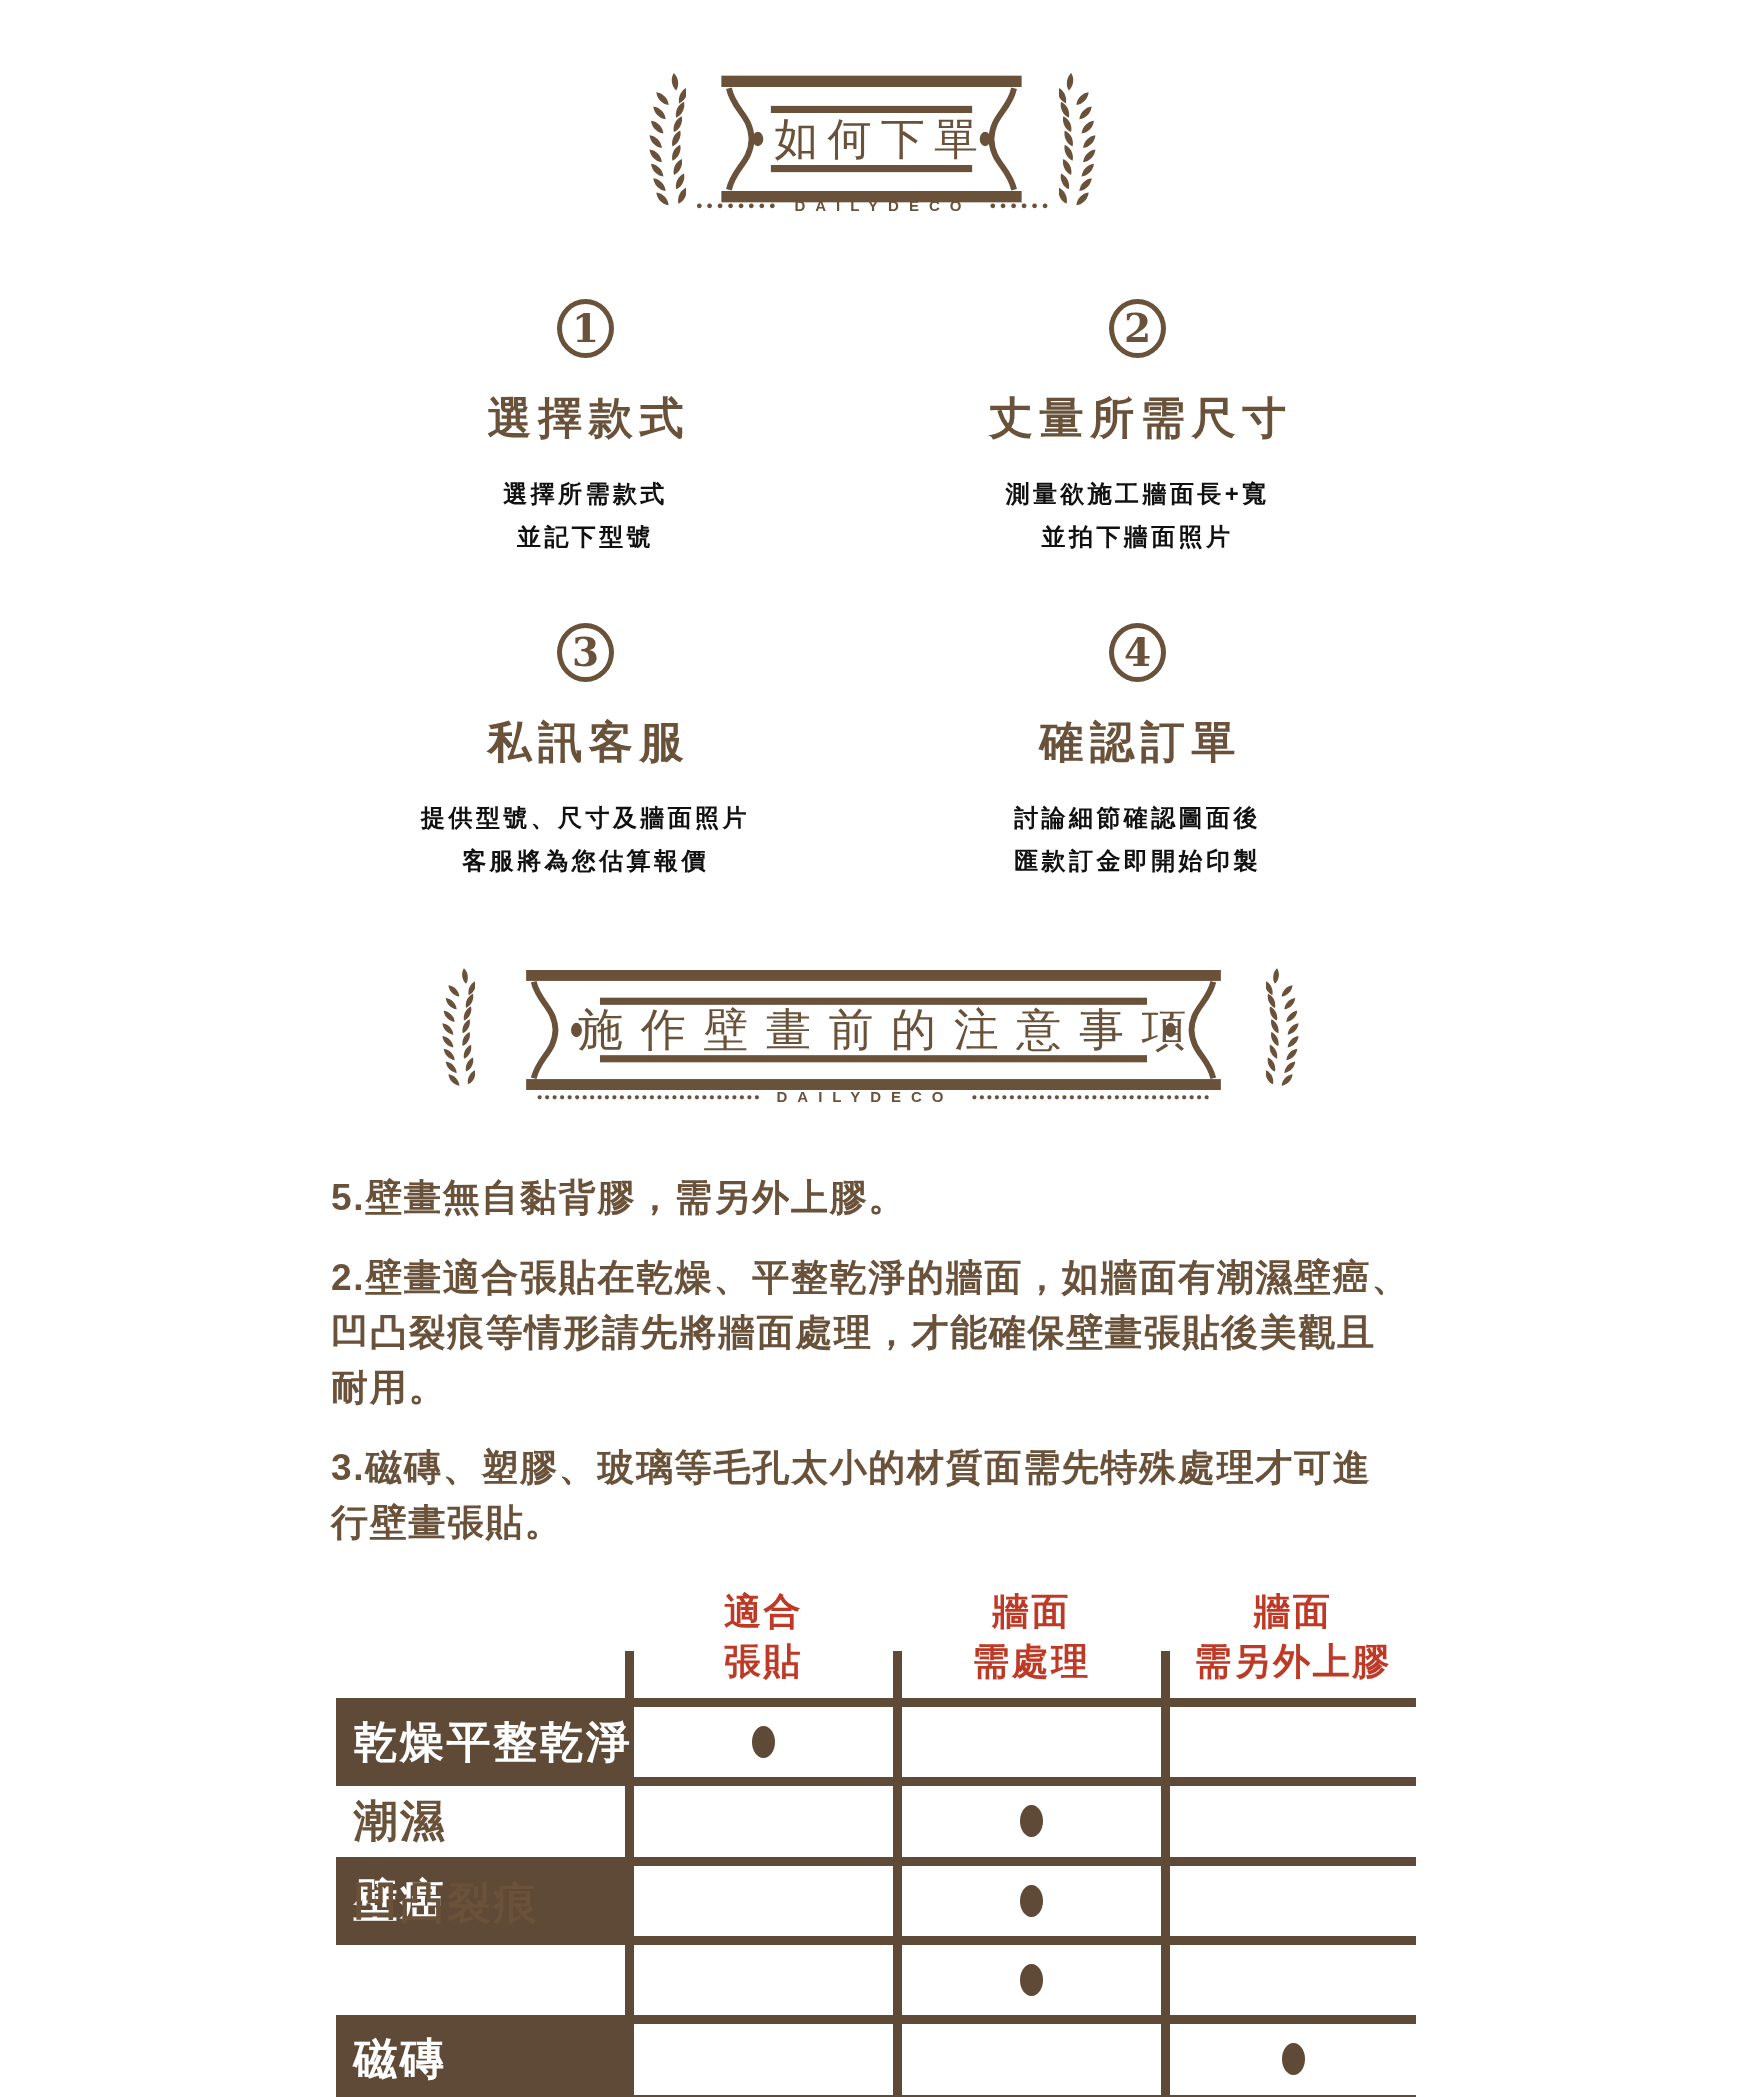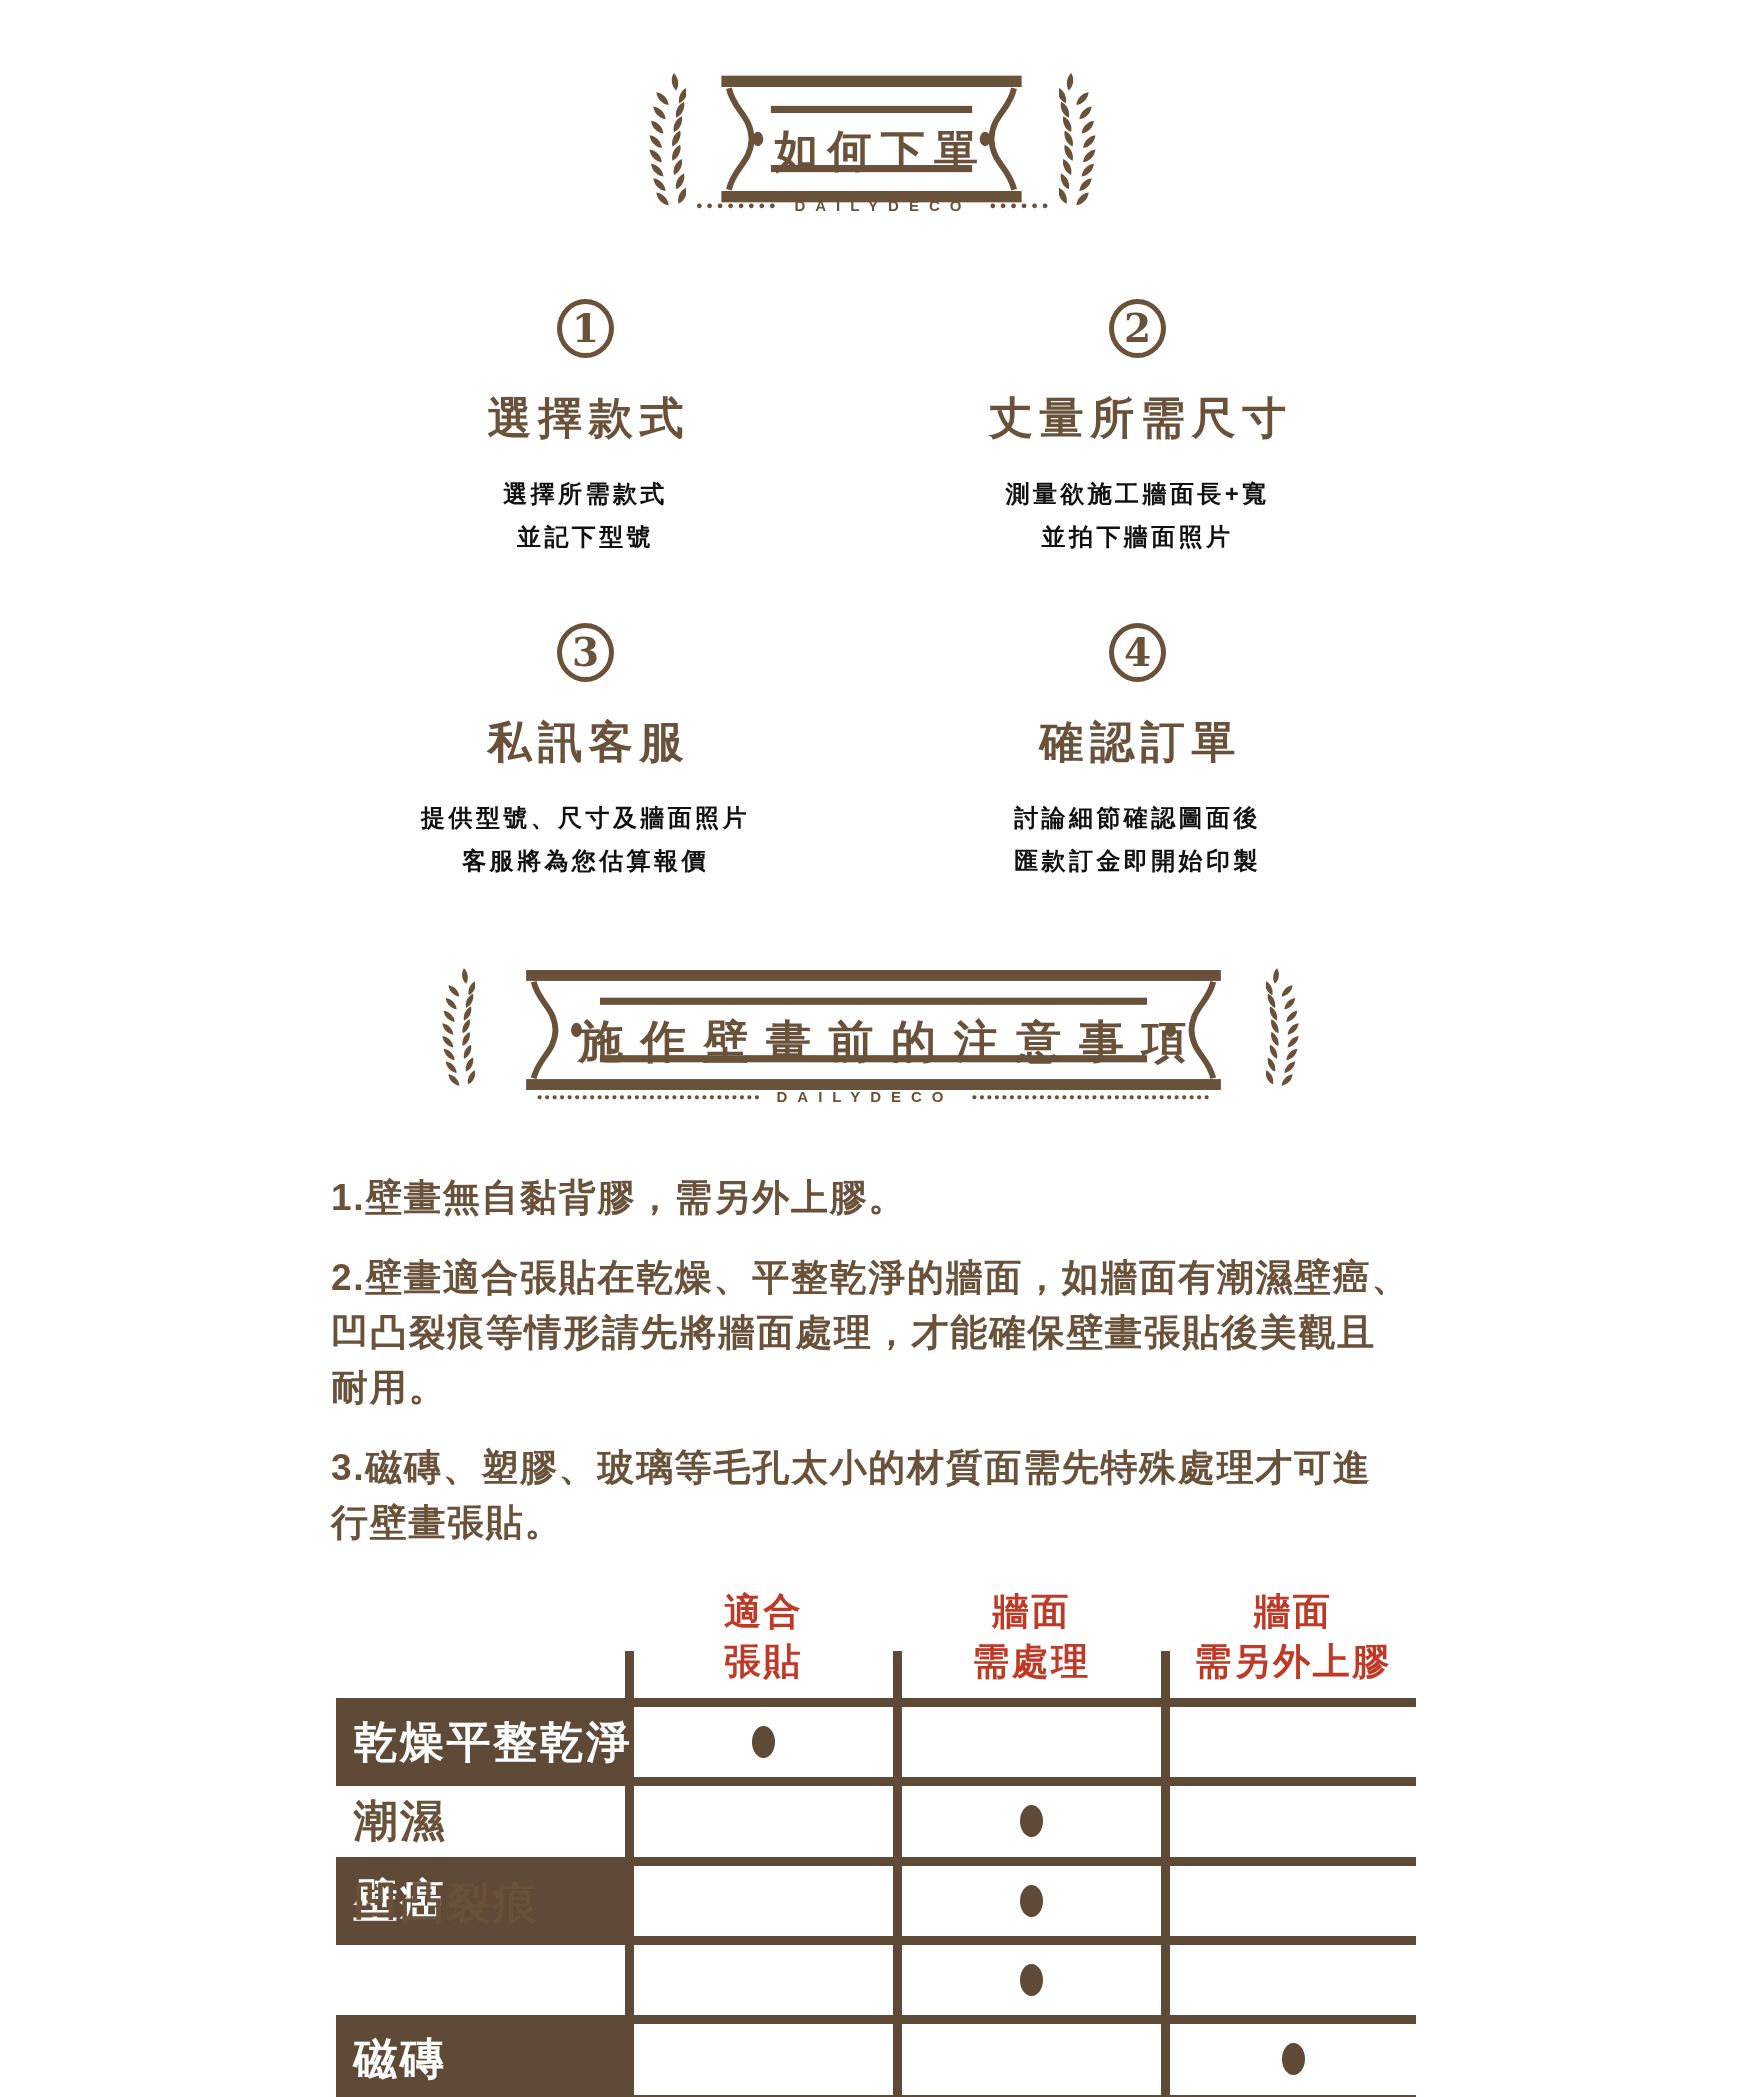--- a/index.html
+++ b/index.html
@@ -17,23 +17,23 @@
     font-family:"Liberation Sans", sans-serif;
   }
   
   .banner{position:absolute;}
   .banner .laurel{position:absolute;top:0;}
   .laurel svg{display:block;}
   .laurel.right{transform:scaleX(-1);}
   .plaque{position:absolute;}
   .plaque svg{position:absolute;left:0;top:0;}
   .plaque-title{
-    position:absolute;left:0;top:12px;width:100%;height:100%;
+    position:absolute;left:0;top:0;width:100%;height:100%;
     display:flex;align-items:center;justify-content:center;
-    color:var(--brown);font-weight:bold;white-space:nowrap;
+    color:var(--brown);font-weight:normal;white-space:nowrap;
   }
   .banner1{left:calc(50% - 237px);top:71px;width:474px;height:138px;}
   .banner1 .laurel.left{left:0;}
   .banner1 .laurel.right{left:422px;}
   .banner1 .plaque{left:70px;top:3.4px;width:329px;height:130px;}
   .banner1 .plaque-title{font-size:44px;letter-spacing:9.2px;padding-left:9.2px;}
   .banner2{left:calc(50% - 443px);top:965px;width:885px;height:130px;}
   .banner2 .laurel.left{left:0;top:1.7px;}
   .banner2 .laurel.right{left:835px;top:1.7px;}
   .banner2 .plaque{left:75px;top:4.2px;width:735px;height:122px;}
@@ -239,21 +239,21 @@
     </span>
   </section>
   <div class="brand-row banner2-brand">
     <span class="dots">●●●●●●●●●●●●●●●●●●●●●●●●●●●●●●</span>
     <span class="brand">DAILYDECO</span>
     <span class="dots">●●●●●●●●●●●●●●●●●●●●●●●●●●●●●●●●</span>
   </div>
 
   <div class="notes">
     <div class="note">
-      <div>1.壁畫無自黏背膠，需另外上膠。</div>
+      <div>5.壁畫無自黏背膠，需另外上膠。</div>
     </div>
     <div class="note">
       <div>2.壁畫適合張貼在乾燥、平整乾淨的牆面，如牆面有潮濕壁癌、</div>
       <div>凹凸裂痕等情形請先將牆面處理，才能確保壁畫張貼後美觀且</div>
       <div>耐用。</div>
     </div>
     <div class="note">
       <div>3.磁磚、塑膠、玻璃等毛孔太小的材質面需先特殊處理才可進</div>
       <div>行壁畫張貼。</div>
     </div>

